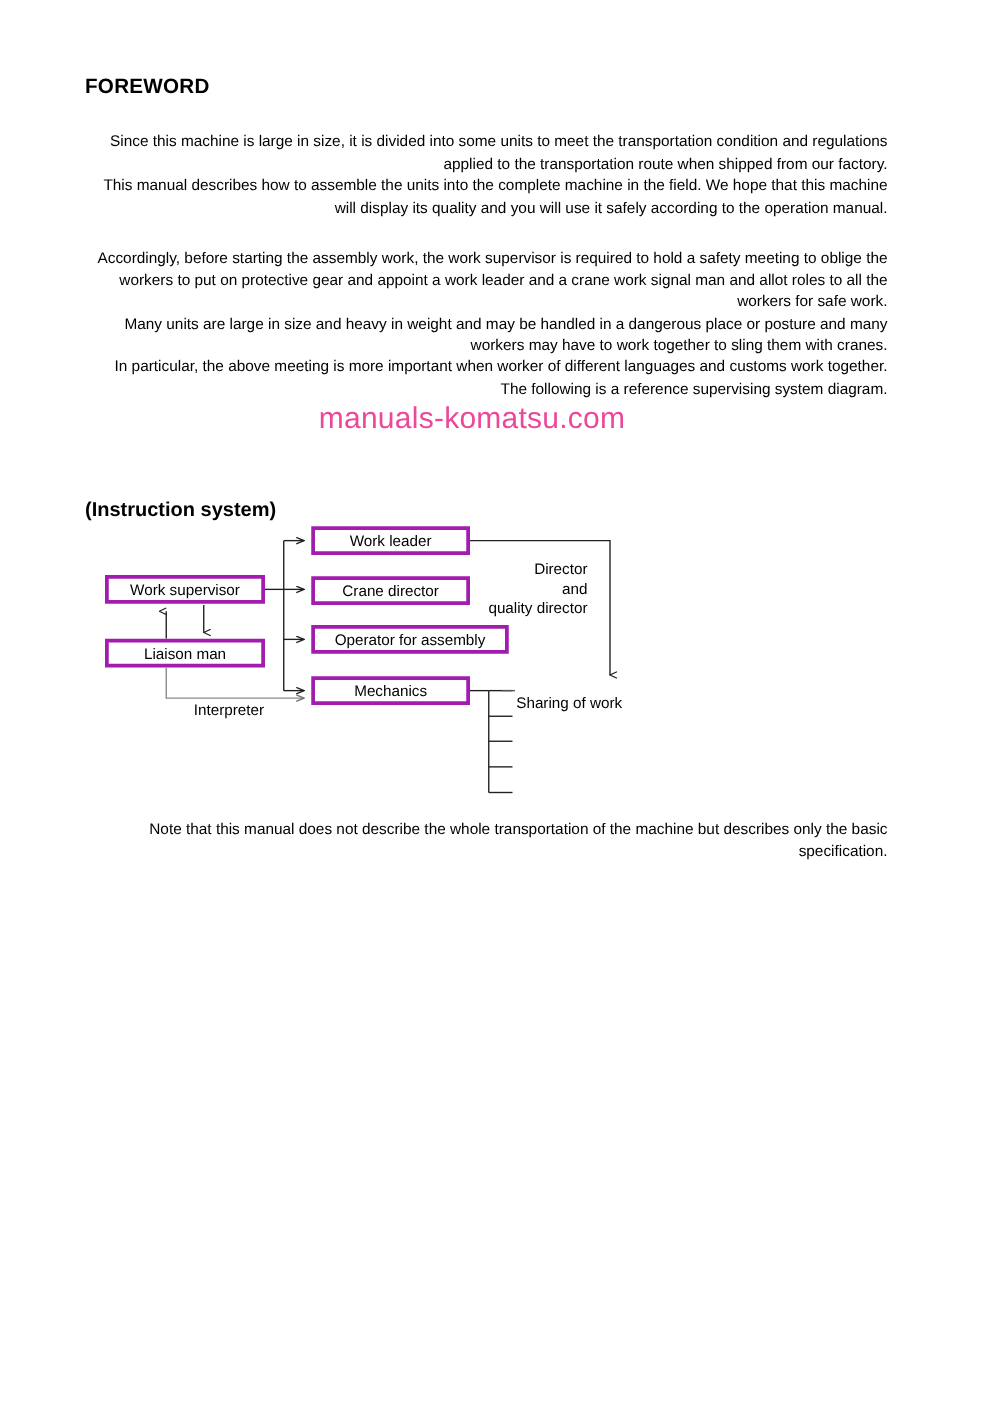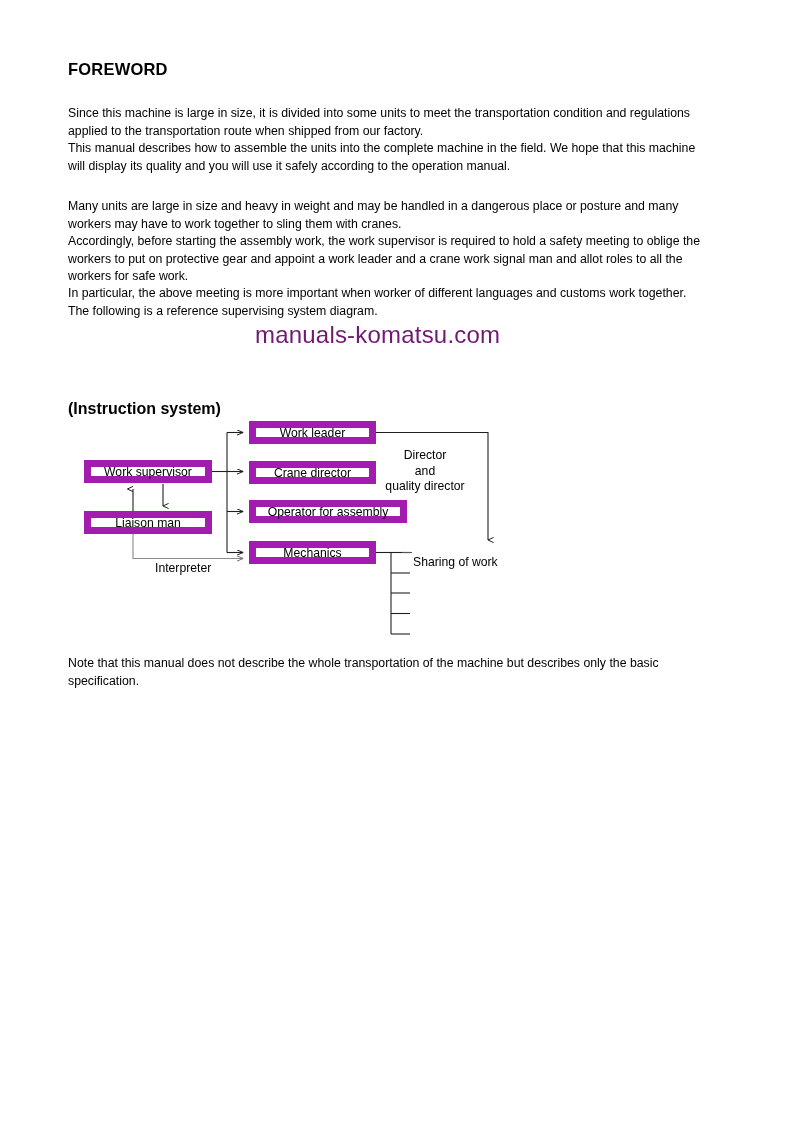--- a/index.html
+++ b/index.html
@@ -33,38 +33,38 @@
     letter-spacing: 0.2px;
   }
 
   
   .body-block {
     position: absolute;
     left: 68px;
     width: 642px;
     font-size: 12.3px;
     line-height: 17.6px;
-    text-align: left;
+    text-align: right;
   }
   .body-block p {
     margin: 0;
   }
 
   #para-group-1 { top: 105px; }
   #para-group-2 { top: 198px; }
   #para-group-3 { top: 285px; }
   #para-group-4 { top: 655px; }
 
   
   .watermark {
     position: absolute;
     left: 255px;
     top: 321px;
     font-size: 24px;
-    color: #701a75;
+    color: #ec4899;
     letter-spacing: 0.2px;
     white-space: nowrap;
   }
 
   
   .diagram {
     position: absolute;
     left: 0;
     top: 0;
     width: 794px;
@@ -74,37 +74,37 @@
   .diagram-caption {
     position: absolute;
     left: 68px;
     top: 400px;
     font-size: 16px;
     font-weight: bold;
   }
 
   .node {
     position: absolute;
-    border: 7px solid #a21caf;
+    border: 3px solid #a21caf;
     background: #ffffff;
     font-size: 12.2px;
     display: flex;
     align-items: center;
     justify-content: center;
     box-sizing: border-box;
     height: 23px;
   }
 
   .free-label {
     position: absolute;
     font-size: 12.2px;
     white-space: nowrap;
   }
   .free-label.centered {
-    text-align: center;
+    text-align: right;
   }
 
   #node-work-supervisor { left: 84px;  top: 460px; width: 128px; }
   #node-liaison-man     { left: 84px;  top: 511px; width: 128px; }
   #node-work-leader     { left: 249px; top: 421px; width: 127px; }
   #node-crane-director  { left: 249px; top: 461px; width: 127px; }
   #node-operator        { left: 249px; top: 500px; width: 158px; }
   #node-mechanics       { left: 249px; top: 541px; width: 127px; }
 
   #label-director  { left: 380px; top: 448px; width: 90px; line-height: 15.5px; }
@@ -124,22 +124,22 @@
 <div class="page">
 
   <div class="doc-title">FOREWORD</div>
 
   <div class="body-block" id="para-group-1">
     <p>Since this machine is large in size, it is divided into some units to meet the transportation condition and regulations applied to the transportation route when shipped from our factory.</p>
     <p>This manual describes how to assemble the units into the complete machine in the field. We hope that this machine will display its quality and you will use it safely according to the operation manual.</p>
   </div>
 
   <div class="body-block" id="para-group-2">
+    <p>Accordingly, before starting the assembly work, the work supervisor is required to hold a safety meeting to oblige the workers to put on protective gear and appoint a work leader and a crane work signal man and allot roles to all the workers for safe work.</p>
     <p>Many units are large in size and heavy in weight and may be handled in a dangerous place or posture and many workers may have to work together to sling them with cranes.</p>
-    <p>Accordingly, before starting the assembly work, the work supervisor is required to hold a safety meeting to oblige the workers to put on protective gear and appoint a work leader and a crane work signal man and allot roles to all the workers for safe work.</p>
   </div>
 
   <div class="body-block" id="para-group-3">
     <p>In particular, the above meeting is more important when worker of different languages and customs work together.</p>
     <p>The following is a reference supervising system diagram.</p>
   </div>
 
   <div class="body-block" id="para-group-4">
     <p>Note that this manual does not describe the whole transportation of the machine but describes only the basic specification.</p>
   </div>

